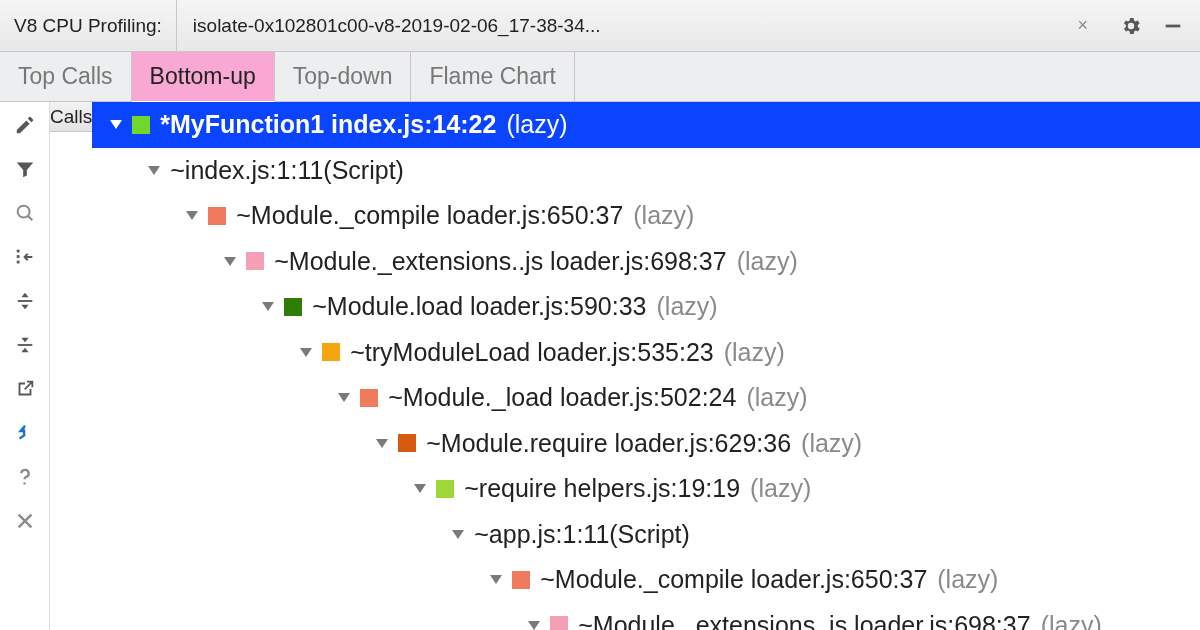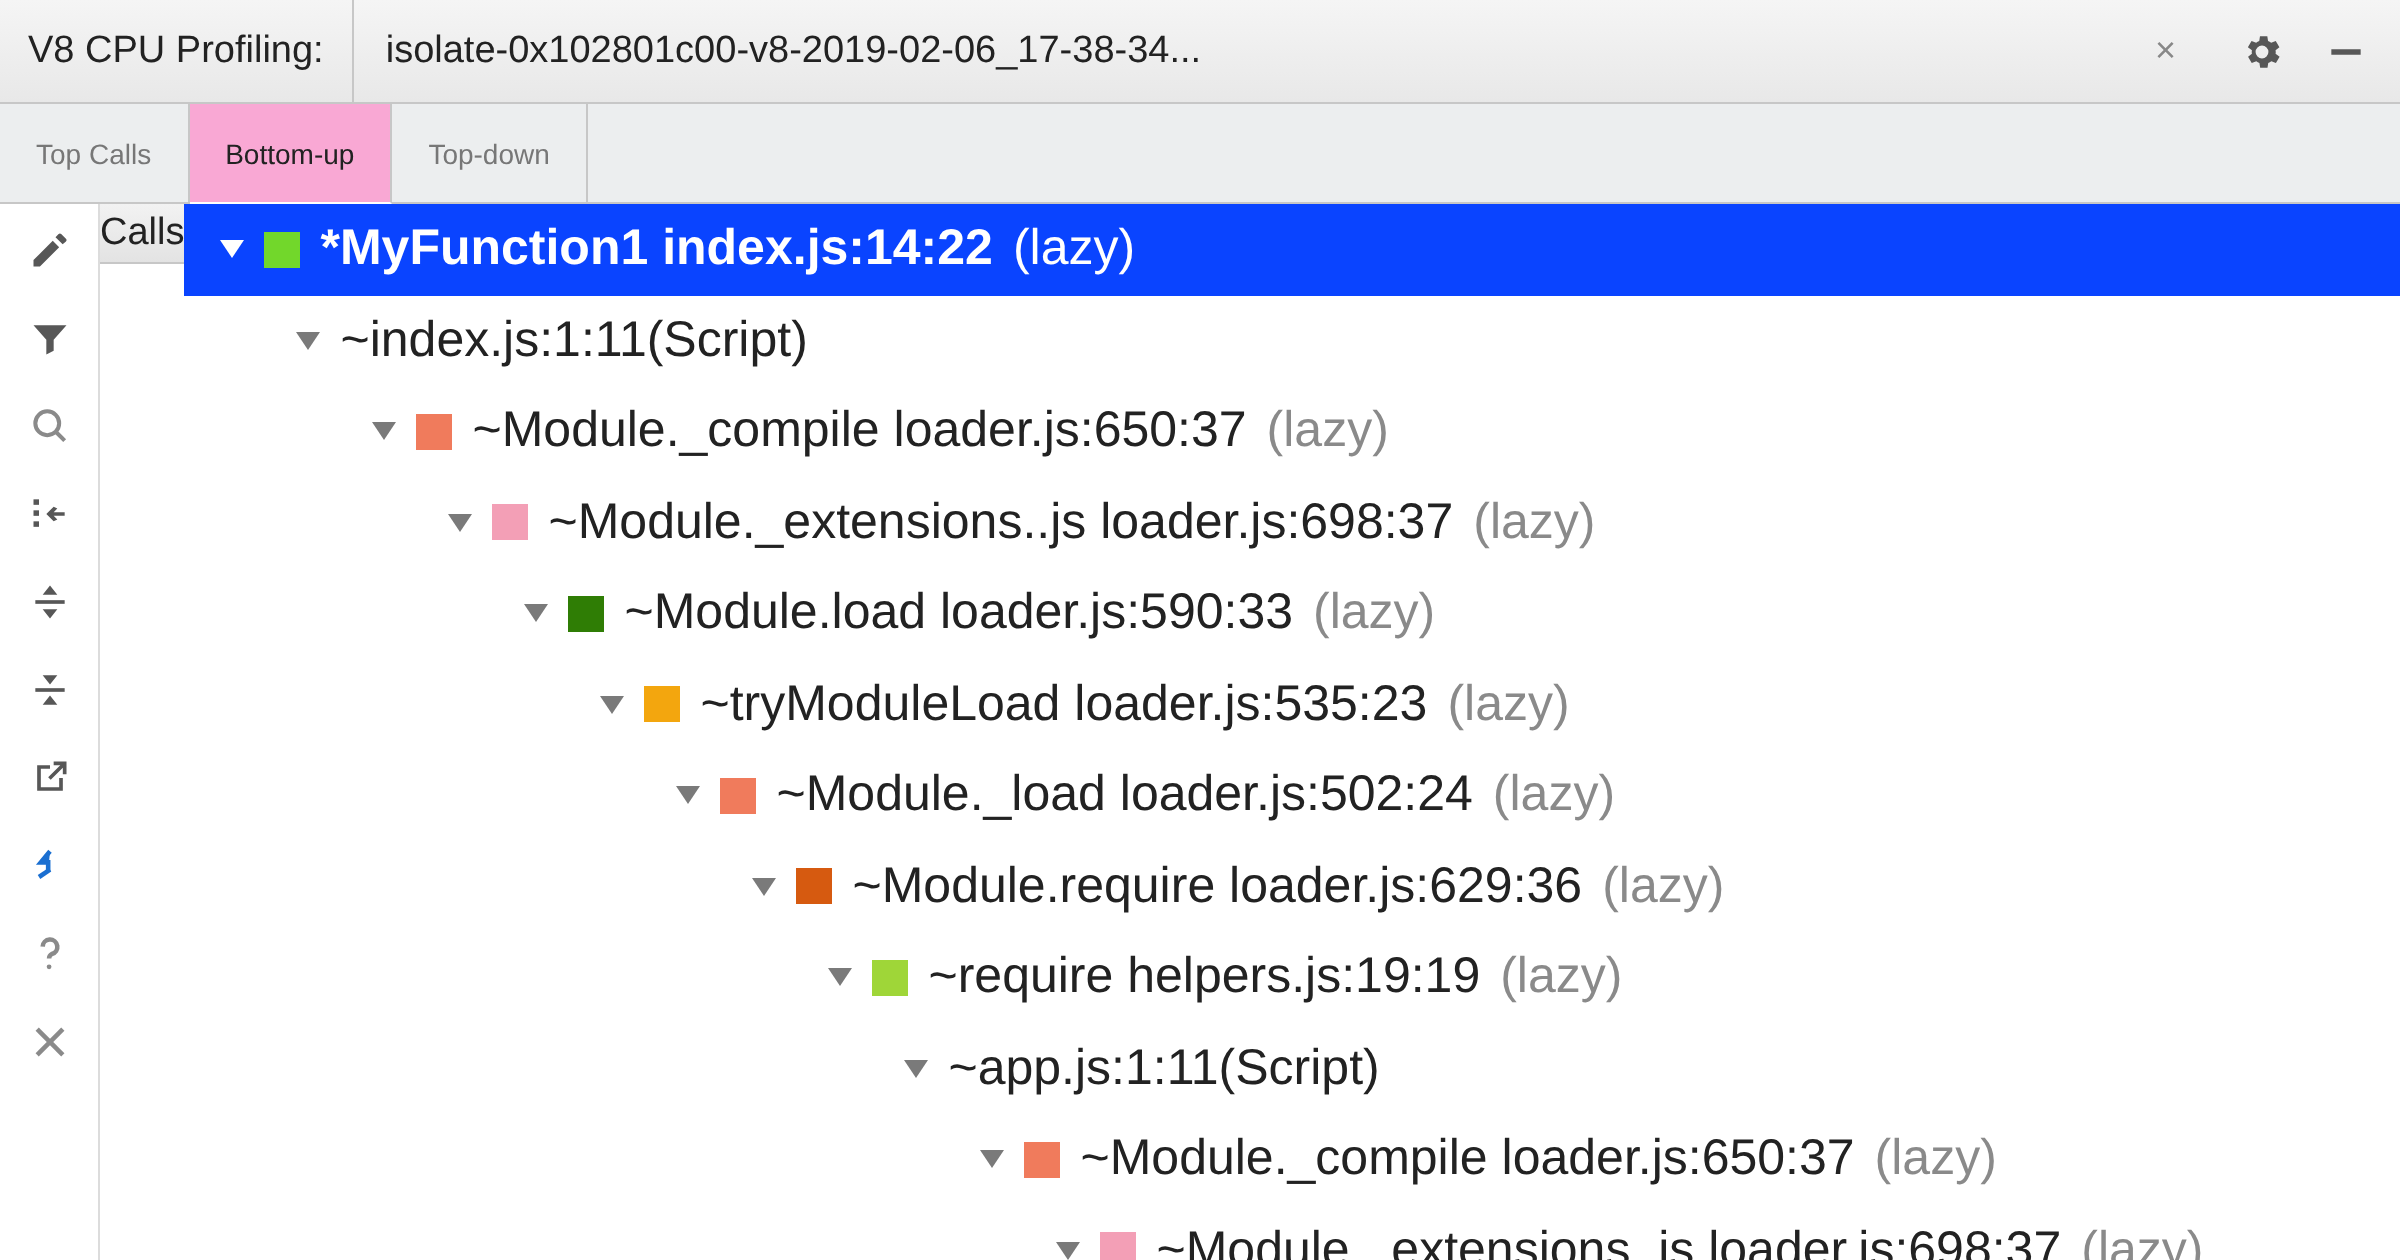--- a/index.html
+++ b/index.html
@@ -49,21 +49,21 @@
     height: 50px;
     background: #eceeef;
     border-bottom: 1px solid #c7c7c7;
     display: flex;
     align-items: stretch;
   }
   .view-tab {
     padding: 12px 18px;
     color: #777;
     border-right: 1px solid #c7c7c7;
-    font-size: 14px;
+    font-size: 23px;
     cursor: pointer;
     display: flex;
     align-items: center;
   }
   .view-tab.active {
     background: #f9a8d4;
     color: #222;
     border-bottom: 1px solid #fff;
     margin-bottom: -1px;
   }
@@ -152,20 +152,21 @@
           <line x1="4" y1="12" x2="20" y2="12"></line>
         </svg>
     </span>
   </div>
 </div>
 
 <div class="view-tabs" id="view-tabs">
     <div class="view-tab">Top Calls</div>
     <div class="view-tab active">Bottom-up</div>
     <div class="view-tab">Top-down</div>
+    <div class="view-tab">Flame Chart</div>
   </div>
 
 <div class="main">
   <div class="side-icons">
     <span class="sicon">
         <svg width="22" height="22" viewBox="0 0 24 24" fill="#575757">
           <path d="M3 17.5V21h3.5L17 10.5 13.5 7 3 17.5zM20.7 7.3a1 1 0 0 0 0-1.4l-2.6-2.6a1 1 0 0 0-1.4 0L15 5l3.9 3.9 1.8-1.6z"></path>
         </svg>
       </span>
     <span class="sicon">

